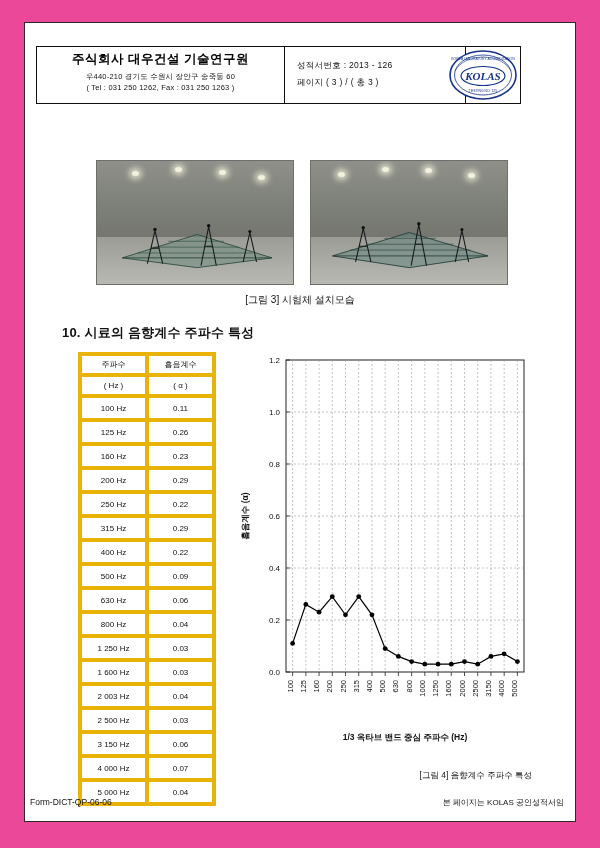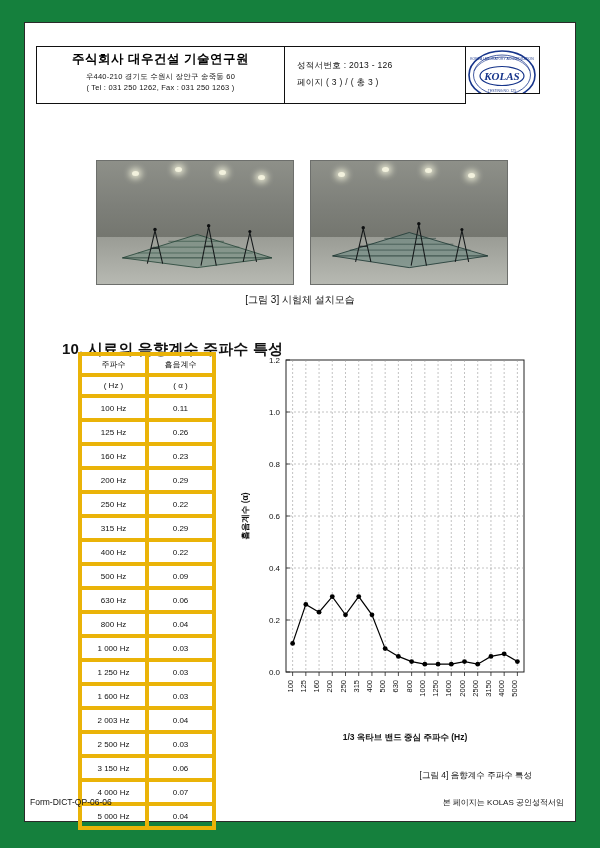--- a/index.html
+++ b/index.html
@@ -4,21 +4,21 @@
 <style>
   html, body {
     margin: 0;
     padding: 0;
     background: #c9c9c9;
   }
   .page {
     position: relative;
     width: 600px;
     height: 848px;
-    background: #15803d;
+    background: #ec4899;
     font-family: "Liberation Sans", sans-serif;
     overflow: hidden;
   }
   .sheet {
     position: absolute;
     left: 24px;
     top: 22px;
     width: 552px;
     height: 800px;
     border: 1px solid #2a2a2a;
@@ -66,24 +66,24 @@
   .header-right div {
     font-size: 8.5px;
     color: #111;
     line-height: 17px;
     letter-spacing: 0.3px;
   }
 
   
   .kolas {
     position: absolute;
-    left: 466px;
+    left: 447px;
     top: 46px;
     width: 74px;
-    height: 48px;
+    height: 58px;
     border: 1px solid #111;
     border-left: none;
     box-sizing: border-box;
     overflow: hidden;
   }
   .kolas svg { display:block; }
 
   
   .photos {
     position: absolute;
@@ -127,22 +127,22 @@
     position: absolute;
     left: 0; top: 293px; width: 100%;
     text-align: center;
     font-size: 10px;
     color: #111;
   }
 
   
   .sec-title {
     position: absolute;
-    left: 62px; top: 340px;
-    font-size: 15px;
+    left: 62px; top: 324px;
+    font-size: 13px;
     font-weight: bold;
     color: #111;
     letter-spacing: 0.2px;
   }
 
   
   .data-table {
     position: absolute;
     left: 78px;
     top: 352px;
@@ -325,24 +325,20 @@
           <td>500 Hz</td>
           <td>0.09</td>
         </tr>
         <tr>
           <td>630 Hz</td>
           <td>0.06</td>
         </tr>
         <tr>
           <td>800 Hz</td>
           <td>0.04</td>
-        </tr>
-        <tr>
-          <td>1 000 Hz</td>
-          <td>0.03</td>
         </tr>
         <tr>
           <td>1 250 Hz</td>
           <td>0.03</td>
         </tr>
         <tr>
           <td>1 600 Hz</td>
           <td>0.03</td>
         </tr>
         <tr>

